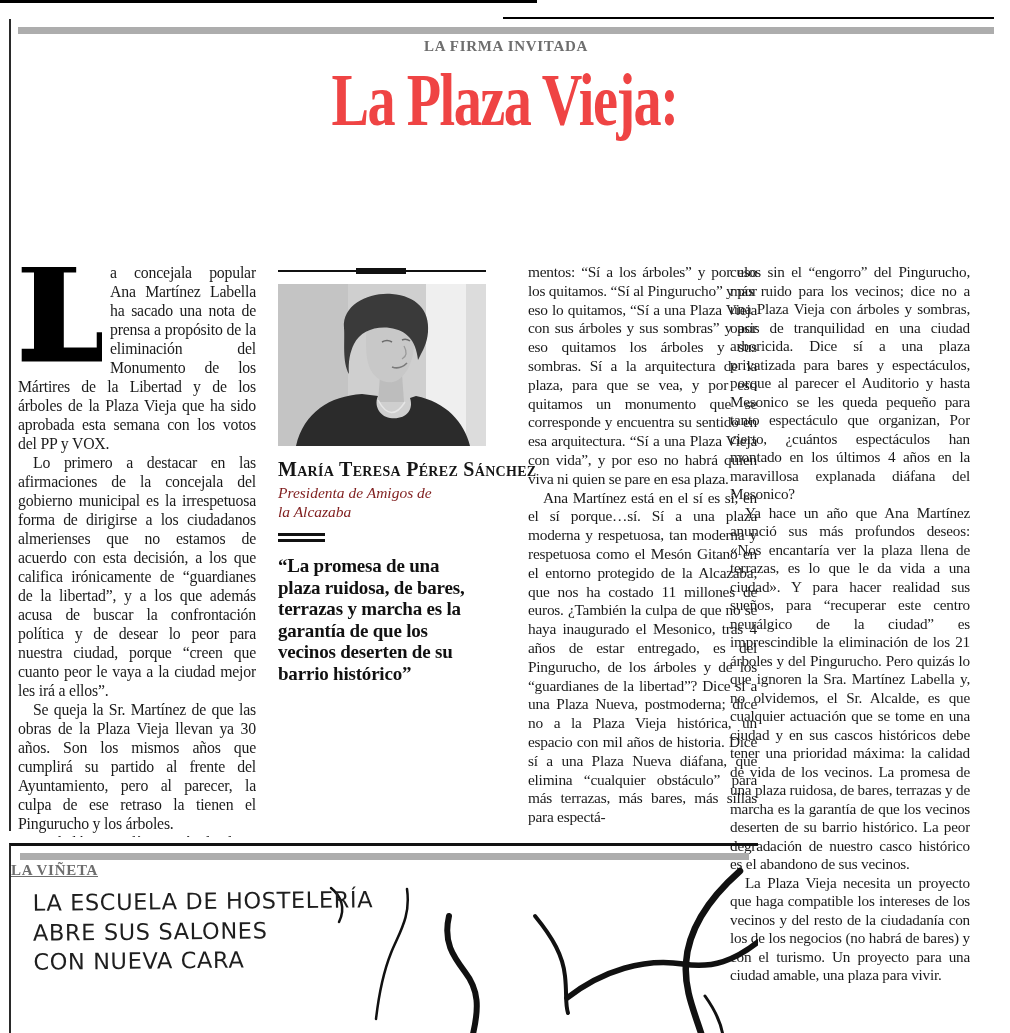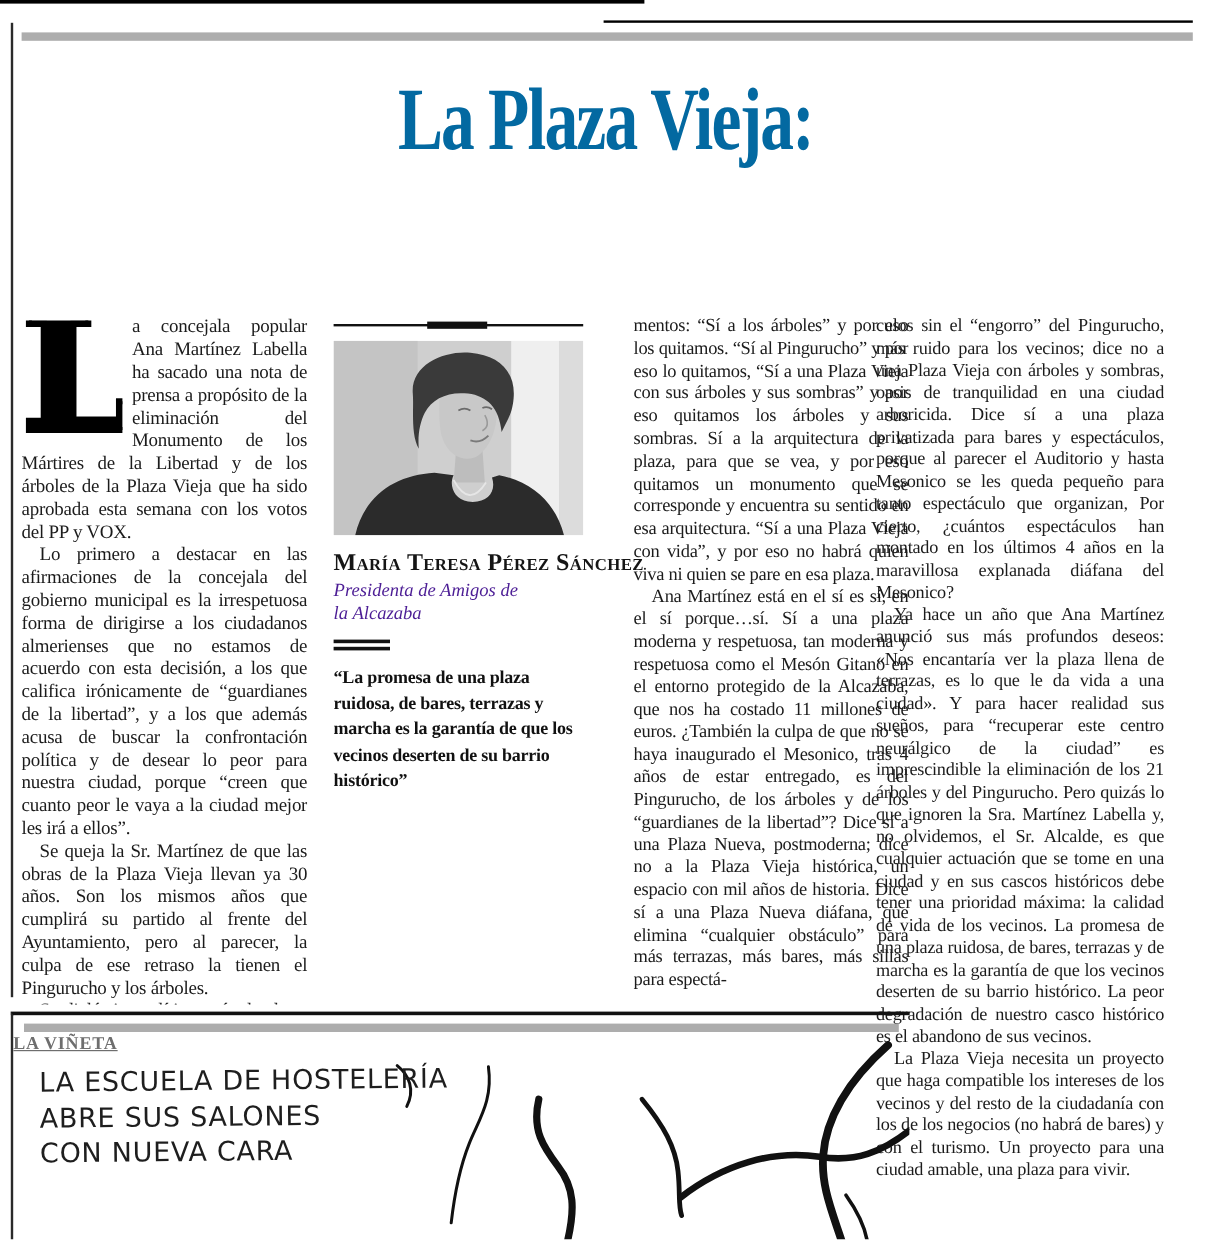--- a/index.html
+++ b/index.html
@@ -11,21 +11,21 @@
   .rule-top-right{position:absolute;left:503px;top:17px;width:491px;height:2px;background:#000;}
   .page-left-border{position:absolute;left:9px;top:19px;width:2px;height:812px;background:#2a2a2a;}
 
   .graybar{background:#adadad;height:7px;}
   .graybar.top{position:absolute;left:18px;top:27px;width:976px;}
 
   .kicker{font-weight:700;font-size:15px;letter-spacing:0.7px;color:#6e6e6e;}
   .kicker.top{position:absolute;left:18px;top:38px;width:976px;text-align:center;}
 
   .headline{position:absolute;left:0;top:64px;width:1010px;text-align:center;
-            font-weight:700;color:#0369a1;font-size:74px;line-height:72px;}
+            font-weight:700;color:#ef4444;font-size:74px;line-height:72px;}
   .headline .hl{display:inline-block;transform:scaleX(0.76);transform-origin:center;
                 white-space:nowrap;letter-spacing:-2px;}
 
   
   .col{position:absolute;top:263px;text-align:justify;overflow:hidden;}
   .col p{margin:0;text-indent:15px;}
   .col p:first-child{text-indent:0;}
   .col1{left:18px;width:238px;height:574px;font-size:15.8px;line-height:19px;letter-spacing:-0.2px;}
   .col3{left:528px;width:229px;height:576px;font-size:15.4px;line-height:18.8px;letter-spacing:-0.25px;}
   .col4{left:730px;width:240px;height:756px;font-size:15.2px;line-height:18.5px;letter-spacing:-0.2px;}
@@ -34,25 +34,25 @@
            font-family:"DejaVu Serif",serif;font-weight:700;font-size:132px;line-height:92px;
            color:#000;-webkit-text-stroke:5px #000;text-align:left;overflow:hidden;}
 
   
   .col2{position:absolute;left:278px;top:270px;width:208px;}
   .photo-rule{position:relative;height:6px;border-top:2px solid #111;}
   .photo-rule .thick{position:absolute;left:78px;top:-4px;width:50px;height:6px;background:#111;}
   .photo{display:block;width:208px;height:162px;margin-top:6px;}
   .author-name{margin-top:12px;font-weight:700;font-variant:small-caps;font-size:20px;
                letter-spacing:0.3px;white-space:nowrap;color:#151515;}
-  .author-role{margin-top:2px;width:162px;font-style:italic;font-size:15.5px;line-height:19px;color:#4c1d95;}
+  .author-role{margin-top:2px;width:162px;font-style:italic;font-size:15.5px;line-height:19px;color:#7f1d1d;}
   .quote-rules{margin-top:12px;width:47px;}
   .quote-rules div{height:3px;background:#111;margin-bottom:3px;}
   .pull-quote{margin-top:13px;width:206px;text-align:left;font-weight:700;
-              font-size:15px;line-height:21.5px;color:#111;letter-spacing:-0.2px;}
+              font-size:19px;line-height:21.5px;color:#111;letter-spacing:-0.2px;}
 
   
   .vineta{position:absolute;left:9px;top:843px;width:747px;height:190px;
           border-top:3px solid #111;border-left:2px solid #2a2a2a;overflow:hidden;}
   .vineta .graybar{margin:7px 0 0 9px;width:729px;}
   .vineta .kicker{display:block;margin-top:2px;text-align:left;text-decoration:underline;}
   .cartoon-caption{position:absolute;left:22px;top:41px;font-family:"DejaVu Sans",sans-serif;
                    font-size:22.5px;line-height:29.5px;letter-spacing:0.6px;color:#1e1e1e;
                    transform:rotate(-0.6deg);font-weight:500;}
   .strokes{position:absolute;left:0;top:0;width:747px;height:190px;}
@@ -60,20 +60,21 @@
 </head>
 <body>
 
 <div class="page">
 
   <div class="rule-top-left"></div>
   <div class="rule-top-right"></div>
   <div class="page-left-border"></div>
 
   <div class="graybar top"></div>
+  <div class="kicker top">LA FIRMA INVITADA</div>
 
   <div class="headline">
     <div><span class="hl">La Plaza Vieja:</span></div>
   </div>
 
   <div class="col col1">
     <p><span class="dropcap">L</span><span>a concejala popular Ana Martínez Labella ha sacado una nota de prensa a propósito de la eliminación del Monumento de los Mártires de la Libertad y de los árboles de la Plaza Vieja que ha sido aprobada esta semana con los votos del PP y VOX.</span></p>
     <p>Lo primero a destacar en las afirmaciones de la concejala del gobierno municipal es la irrespetuosa forma de dirigirse a los ciudadanos almerienses que no estamos de acuerdo con esta decisión, a los que califica irónicamente de “guardianes de la libertad”, y a los que además acusa de buscar la confrontación política y de desear lo peor para nuestra ciudad, porque “creen que cuanto peor le vaya a la ciudad mejor les irá a ellos”.</p>
     <p>Se queja la Sr. Martínez de que las obras de la Plaza Vieja llevan ya 30 años. Son los mismos años que cumplirá su partido al frente del Ayuntamiento, pero al parecer, la culpa de ese retraso la tienen el Pingurucho y los árboles.</p>
     <p>Su dialéctica política está a la altura de sus contradictorios argu-</p>

